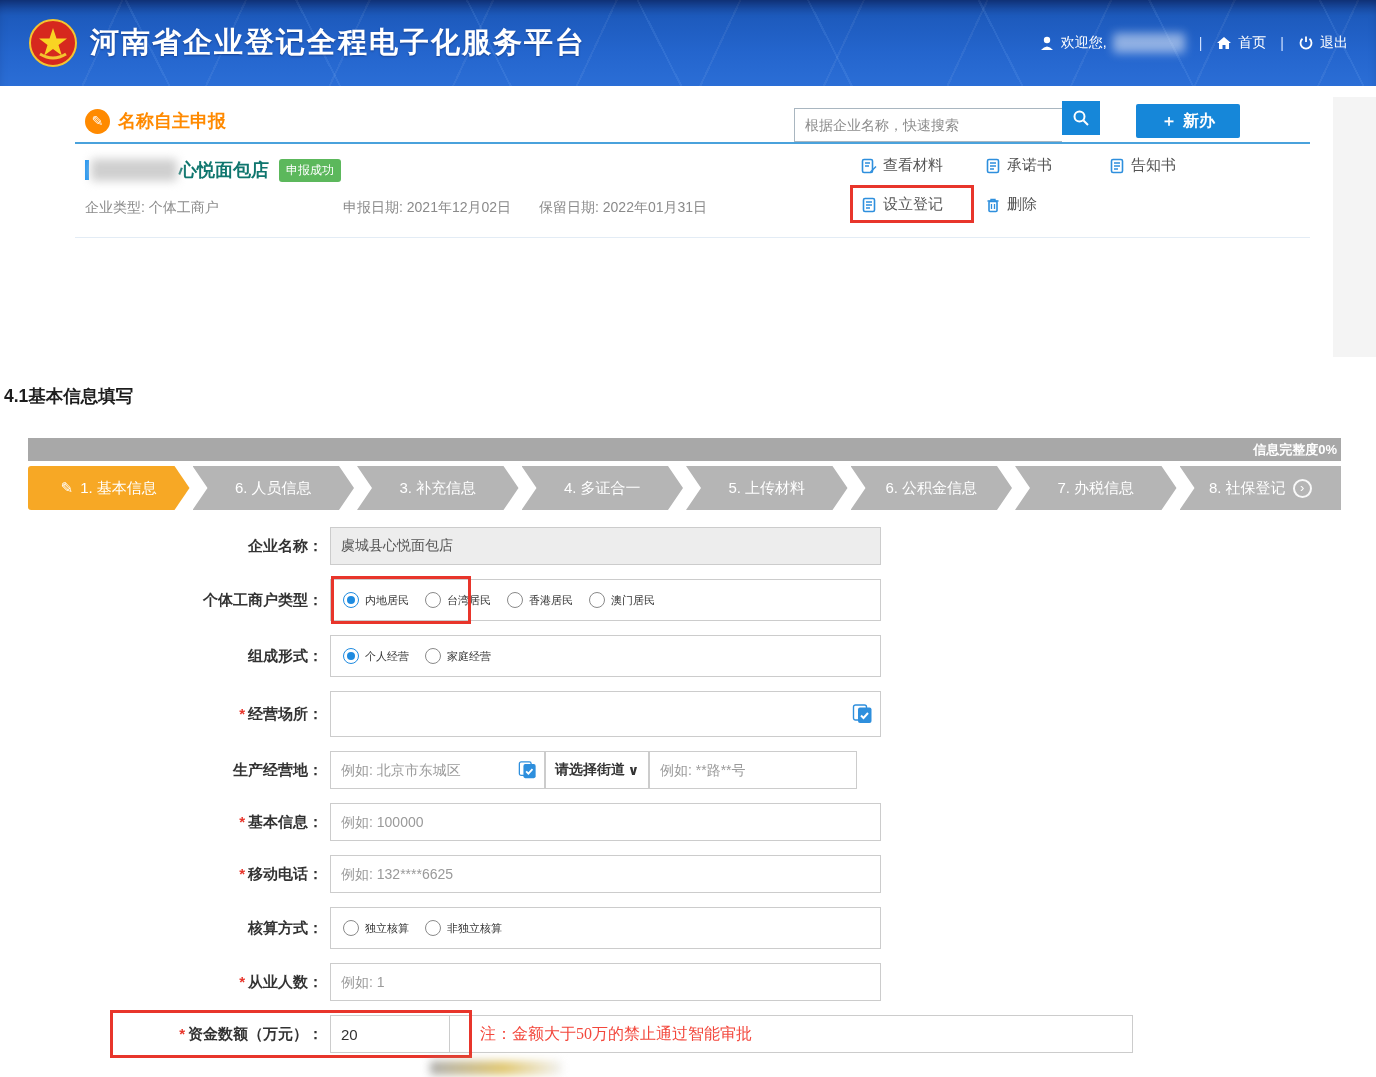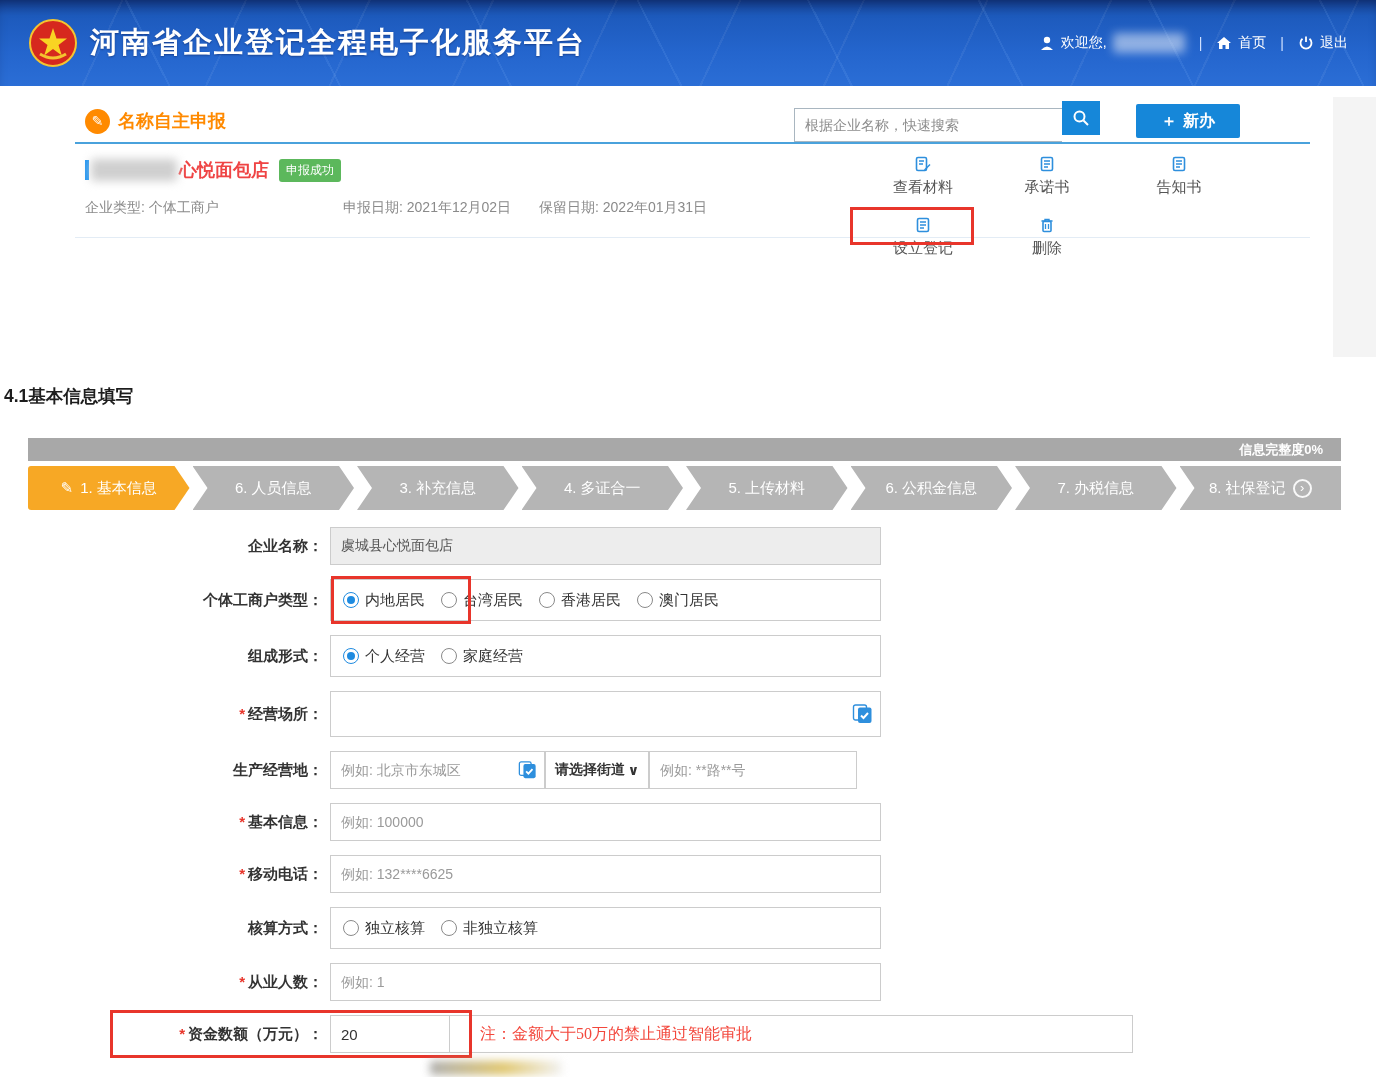--- a/index.html
+++ b/index.html
@@ -48,40 +48,40 @@
     background:#1687d9; color:#fff; border:none; border-radius:2px; font-size:16px;
     font-weight:bold; cursor:pointer; display:flex; align-items:center;
     justify-content:center; gap:6px; }
   .decl-divider{ border-bottom:2px solid #4aa2dc; }
   .decl-item{ position:relative; padding:13px 0 20px 10px;
     border-bottom:1px solid #e3ecf5; }
   .name-row{ display:flex; align-items:center; height:26px; }
   .name-bar{ width:4px; height:20px; background:#2196f3; flex:none; }
   .name-blur{ width:86px; height:22px; margin:0 2px 0 2px; border-radius:3px;
     background:#cfcfcf; filter:blur(5px); flex:none; }
-  .item-name{ font-size:18px; font-weight:bold; color:#ef4444; }
+  .item-name{ font-size:18px; font-weight:bold; color:#0f766e; }
   .badge{ margin-left:10px; background:#5cb85c; color:#fff; font-size:12px;
     padding:3px 7px; border-radius:3px; }
   .meta-row{ display:flex; margin-top:16px; font-size:14px; color:#8a8a8a; }
   .meta-row .m1{ width:258px; } .meta-row .m2{ width:196px; }
   .actions{ position:absolute; left:786px; top:12px; display:grid;
     grid-template-columns:124px 124px 140px; row-gap:20px; font-size:15px; color:#555; }
-  .act{ display:flex; align-items:center; gap:6px; cursor:pointer; position:relative;flex-direction:column; }
+  .act{ display:flex; align-items:center; gap:6px; cursor:pointer; position:relative; }
   .act svg{ flex:none; }
   .hl-establish{ position:absolute; left:-11px; top:-10px; width:124px; height:38px;
     border:3px solid #e8352b; pointer-events:none; }
 
   
   .doc-heading{ position:absolute; left:4px; top:384px; font-size:17.5px;
     font-weight:bold; color:#1d1d1d; }
 
   
   .wizard{ position:absolute; left:28px; top:438px; width:1313px; }
   .progress-strip{ height:23px; background:#a8a8a8; color:#fff; font-size:13px;
-    font-weight:bold; text-align:right; line-height:23px; padding-right:18px;
+    font-weight:bold; text-align:right; line-height:23px; padding-right:4px;
     margin-bottom:5px; }
   .tabs{ display:flex; height:44px; }
   .tab{ flex:1; background:#b5b5b5; color:#fff; font-size:15px; display:flex;
     align-items:center; justify-content:center; gap:7px; margin-right:3px;
     cursor:pointer; clip-path:polygon(0 0, calc(100% - 15px) 0, 100% 50%,
       calc(100% - 15px) 100%, 0 100%, 15px 50%); }
   .tab.first{ clip-path:polygon(0 0, calc(100% - 15px) 0, 100% 50%,
       calc(100% - 15px) 100%, 0 100%); border-radius:3px 0 0 3px; }
   .tab.last{ margin-right:0; clip-path:polygon(0 0, 100% 0, 100% 100%, 0 100%, 15px 50%); }
   .tab.active{ background:#f7a825; }
@@ -96,21 +96,21 @@
   .flabel{ width:330px; flex:none; text-align:right; font-size:15px; font-weight:bold;
     color:#333; padding-right:7px; white-space:nowrap; }
   .req{ color:#e8352b; margin-right:3px; font-weight:bold; }
   .fctrl{ width:551px; }
   .tinput{ width:100%; height:38px; border:1px solid #ccc; font-size:14px;
     padding:0 10px; color:#333; outline:none; background:#fff; }
   .tinput::placeholder{ color:#9a9a9a; }
   .tinput:disabled{ background:#ededed; color:#555; }
   .radio-box{ width:551px; height:42px; border:1px solid #ccc; display:flex;
     align-items:center; padding:0 12px; gap:16px; }
-  .ropt{ display:flex; align-items:center; gap:6px; font-size:15px; color:#333;
+  .ropt{ display:flex; align-items:center; gap:6px; font-size:11px; color:#333;
     cursor:pointer; }
   .radio{ width:16px; height:16px; border:1px solid #8a8a8a; border-radius:50%;
     background:#fff; position:relative; flex:none; }
   .radio.checked{ border-color:#1f8be0; }
   .radio.checked::after{ content:""; position:absolute; inset:3px; background:#1f8be0;
     border-radius:50%; }
   .input-wrap{ position:relative; }
   .input-wrap .inner-icon{ position:absolute; right:8px; top:50%;
     transform:translateY(-50%); cursor:pointer; }
   .tall .tinput{ height:46px; }

